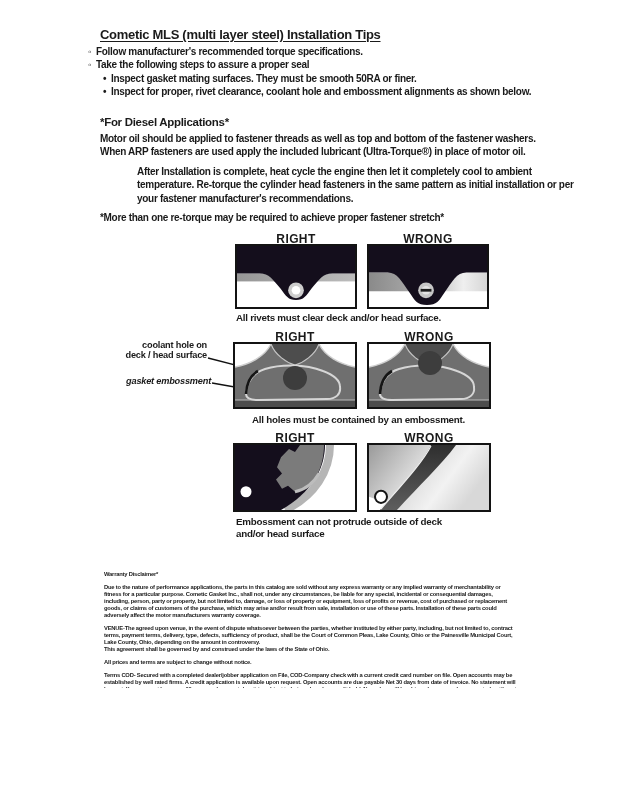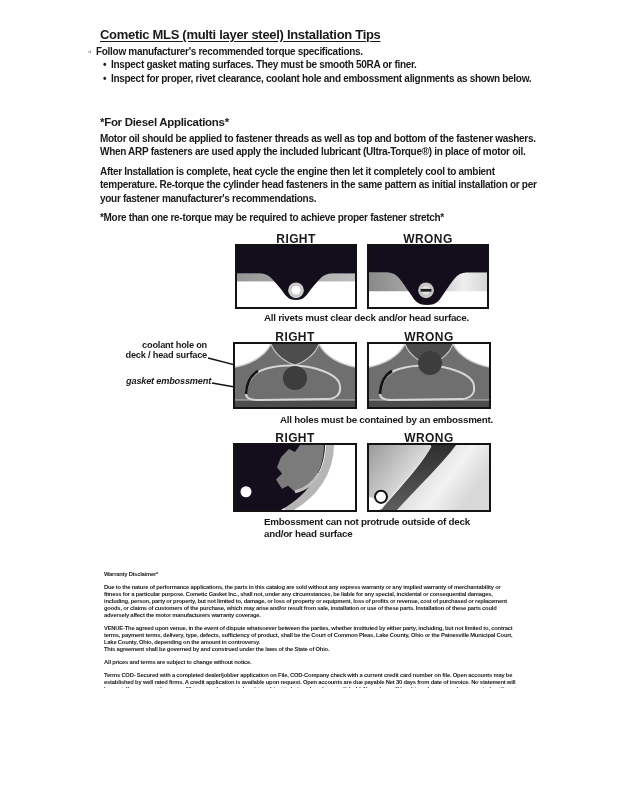--- a/index.html
+++ b/index.html
@@ -7,41 +7,42 @@
         font-family:"Liberation Sans", sans-serif;color:#1a1a1a;}
   .abs{position:absolute;}
   .title{left:100px;top:27px;font-size:13px;font-weight:700;letter-spacing:-0.3px;
          text-decoration:underline;text-underline-offset:2px;white-space:nowrap;}
   .bullets{left:88px;top:45px;font-size:10px;font-weight:700;letter-spacing:-0.3px;
            line-height:13.3px;white-space:nowrap;}
   .b-line .glyph{display:inline-block;width:8px;}
   .b-sub{padding-left:15px;}
   .diesel-h{left:100px;top:116px;font-size:11.5px;font-weight:700;letter-spacing:-0.3px;}
   .body-p{left:100px;font-size:10px;font-weight:700;letter-spacing:-0.3px;line-height:13.3px;width:440px;}
-  .p1{top:132px;} .p2{top:165px;} .pnote{top:211px;width:460px;}
+  .p1{top:132px;} .p2{top:165px;margin-left:37px;} .pnote{top:211px;width:460px;}
   .dg-label{font-size:12px;font-weight:700;letter-spacing:0.4px;text-align:center;width:122px;}
   .panel{border:2px solid #131313;background:#fff;box-sizing:border-box;}
   .panel svg{display:block;width:100%;height:100%;}
-  .caption{font-size:9.8px;font-weight:700;letter-spacing:-0.25px;white-space:pre-line;line-height:12px;margin-left:28px;}
+  .caption{font-size:9.8px;font-weight:700;letter-spacing:-0.25px;white-space:pre-line;line-height:12px;}
   .annot{font-size:9.2px;font-weight:700;letter-spacing:-0.2px;line-height:9.8px;
          text-align:right;white-space:pre-line;}
   .warranty{left:104px;top:571px;width:414px;font-size:5.8px;font-weight:700;
             letter-spacing:-0.2px;line-height:7px;color:#222;}
   .warranty .wp{margin:0 0 6px 0;white-space:pre-line;}
   .footer-code{left:389px;top:761px;font-size:11px;font-weight:400;letter-spacing:0.2px;color:#2b2b2b;margin-left:23px;}
 </style>
 </head>
 <body>
 
 <div class="page">
 
   <div class="abs title">Cometic MLS (multi layer steel) Installation Tips</div>
 
   <div class="abs bullets">
     <div class="b-line"><span class="glyph">◦</span><span>Follow manufacturer's recommended torque specifications.</span></div>
+    <div class="b-line"><span class="glyph">◦</span><span>Take the following steps to assure a proper seal</span></div>
     <div class="b-line b-sub"><span class="glyph">•</span><span>Inspect gasket mating surfaces.  They must be smooth 50RA or finer.</span></div>
     <div class="b-line b-sub"><span class="glyph">•</span><span>Inspect for proper, rivet clearance, coolant hole and embossment alignments as shown below.</span></div>
   </div>
 
   <div class="abs diesel-h">*For Diesel Applications*</div>
   <div class="abs body-p p1">Motor oil should be applied to fastener threads as well as top and bottom of the fastener washers. When ARP fasteners are used apply the included lubricant (Ultra-Torque®) in place of motor oil.</div>
   <div class="abs body-p p2">After Installation is complete, heat cycle the engine then let it completely cool to ambient temperature. Re-torque the cylinder head fasteners in the same pattern as initial installation or per your fastener manufacturer's recommendations.</div>
   <div class="abs body-p pnote">*More than one re-torque may be required to achieve proper fastener stretch*</div>
 
   <div class="abs dg-label" style="left:235px;top:232px;">RIGHT</div>

